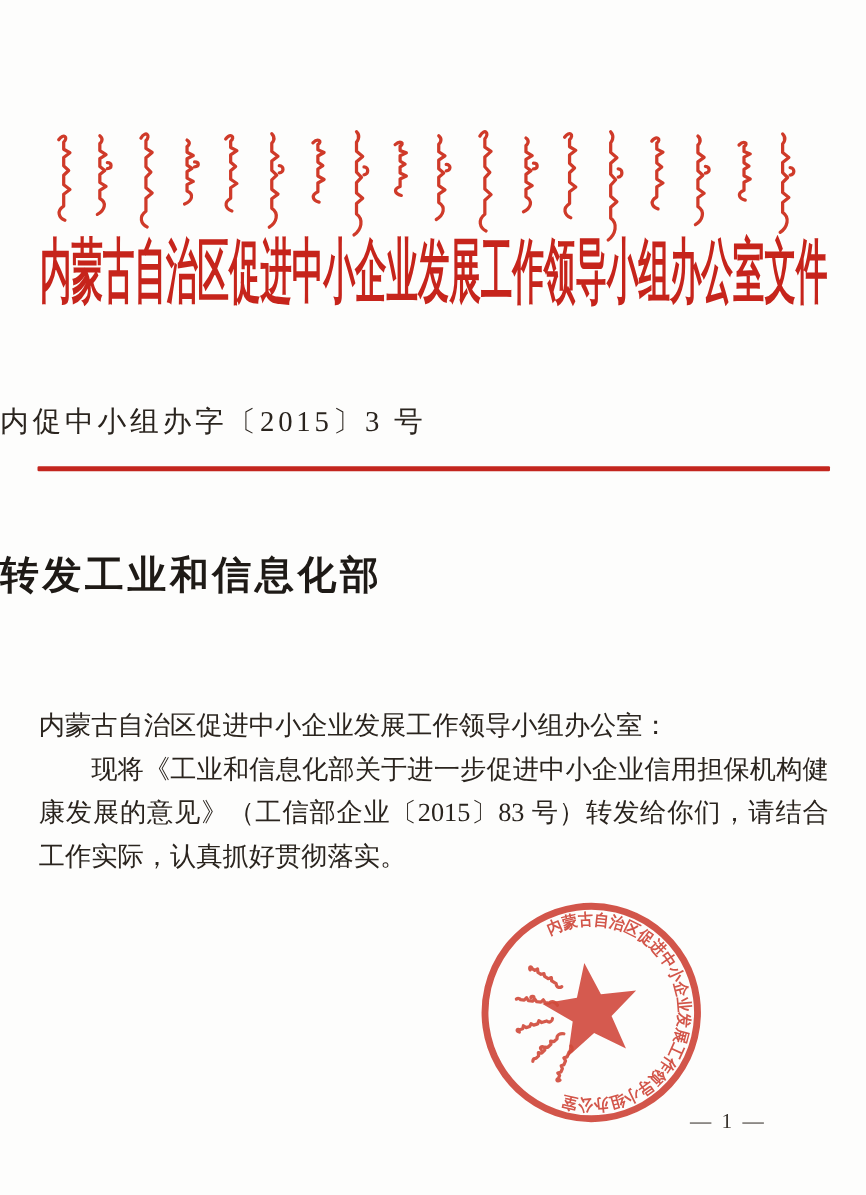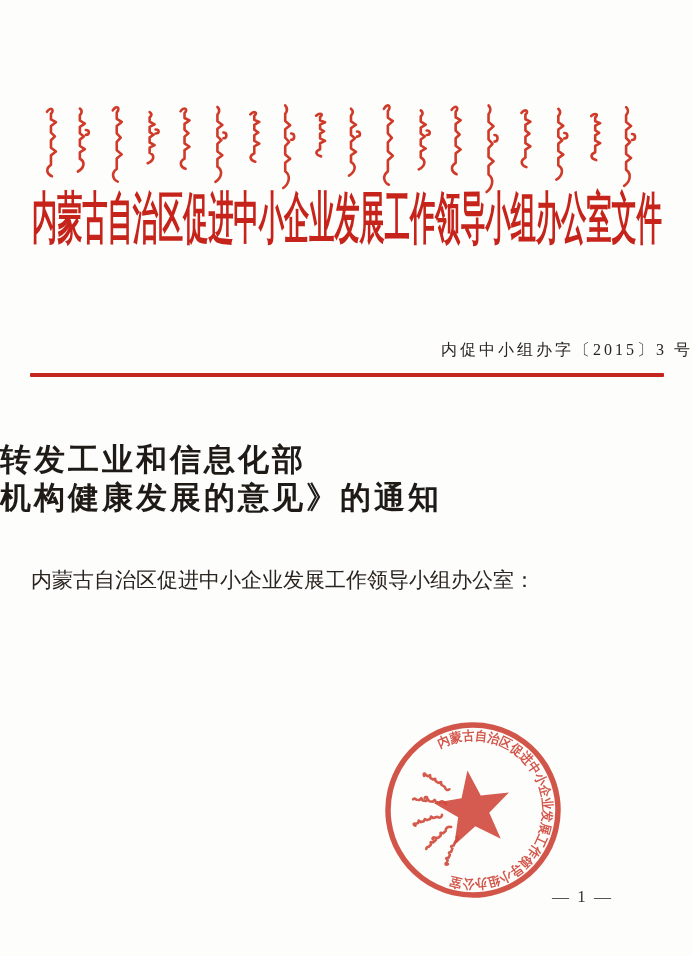--- a/index.html
+++ b/index.html
@@ -33,23 +33,23 @@
     width:1400px;margin-left:-700px;
     text-align:center;white-space:nowrap;
     font-size:56px;font-weight:900;line-height:64px;
     color:var(--header-red);
     transform:scaleX(0.45);
     transform-origin:center top;
     letter-spacing:0;
   }
   
   .doc-number{
-    position:absolute;top:340px;left:0;right:0;
-    text-align:right;
-    font-size:16px;letter-spacing:3px;
+    position:absolute;top:322px;left:0;right:0;
+    text-align:left;
+    font-size:23px;letter-spacing:3px;
     color:var(--ink);
   }
   
   .red-rule{
     position:absolute;top:373px;left:30px;width:634px;height:4px;
     background:var(--rule-red);
     border-radius:1px;
   }
   
   .doc-title{
@@ -118,25 +118,25 @@
   </svg>
 
   <div class="org-header">内蒙古自治区促进中小企业发展工作领导小组办公室文件</div>
 
   <div class="doc-number">内促中小组办字〔2015〕3 号</div>
 
   <div class="red-rule"></div>
 
   <div class="doc-title">
     <div>转发工业和信息化部</div>
-    <div>机构健康发展的意见》的通知</div>
   </div>
 
   <div class="body-text">
     <div class="salutation">内蒙古自治区促进中小企业发展工作领导小组办公室：</div>
+    <p class="para">现将《工业和信息化部关于进一步促进中小企业信用担保机构健康发展的意见》（工信部企业〔2015〕83 号）转发给你们，请结合工作实际，认真抓好贯彻落实。</p>
   </div>
 
 
   <div class="seal">
     <svg viewBox="0 0 190 190" width="190" height="190" aria-hidden="true">
       <g transform="rotate(-8 95 95)">
         <circle cx="95" cy="95" r="85" fill="none" stroke="var(--seal-red)" stroke-width="5.5" opacity="0.95"></circle>
         <polygon points="95,55 104.7,81.7 133,82.6 110.7,100.1 118.5,127.4 95,111.5 71.5,127.4 79.3,100.1 57,82.6 85.3,81.7" fill="var(--seal-red)" opacity="0.92"></polygon>
         <defs>
           <path id="sealArc" d="M 71,29.2 A 70,70 0 1 1 60,155.6" fill="none"></path>

